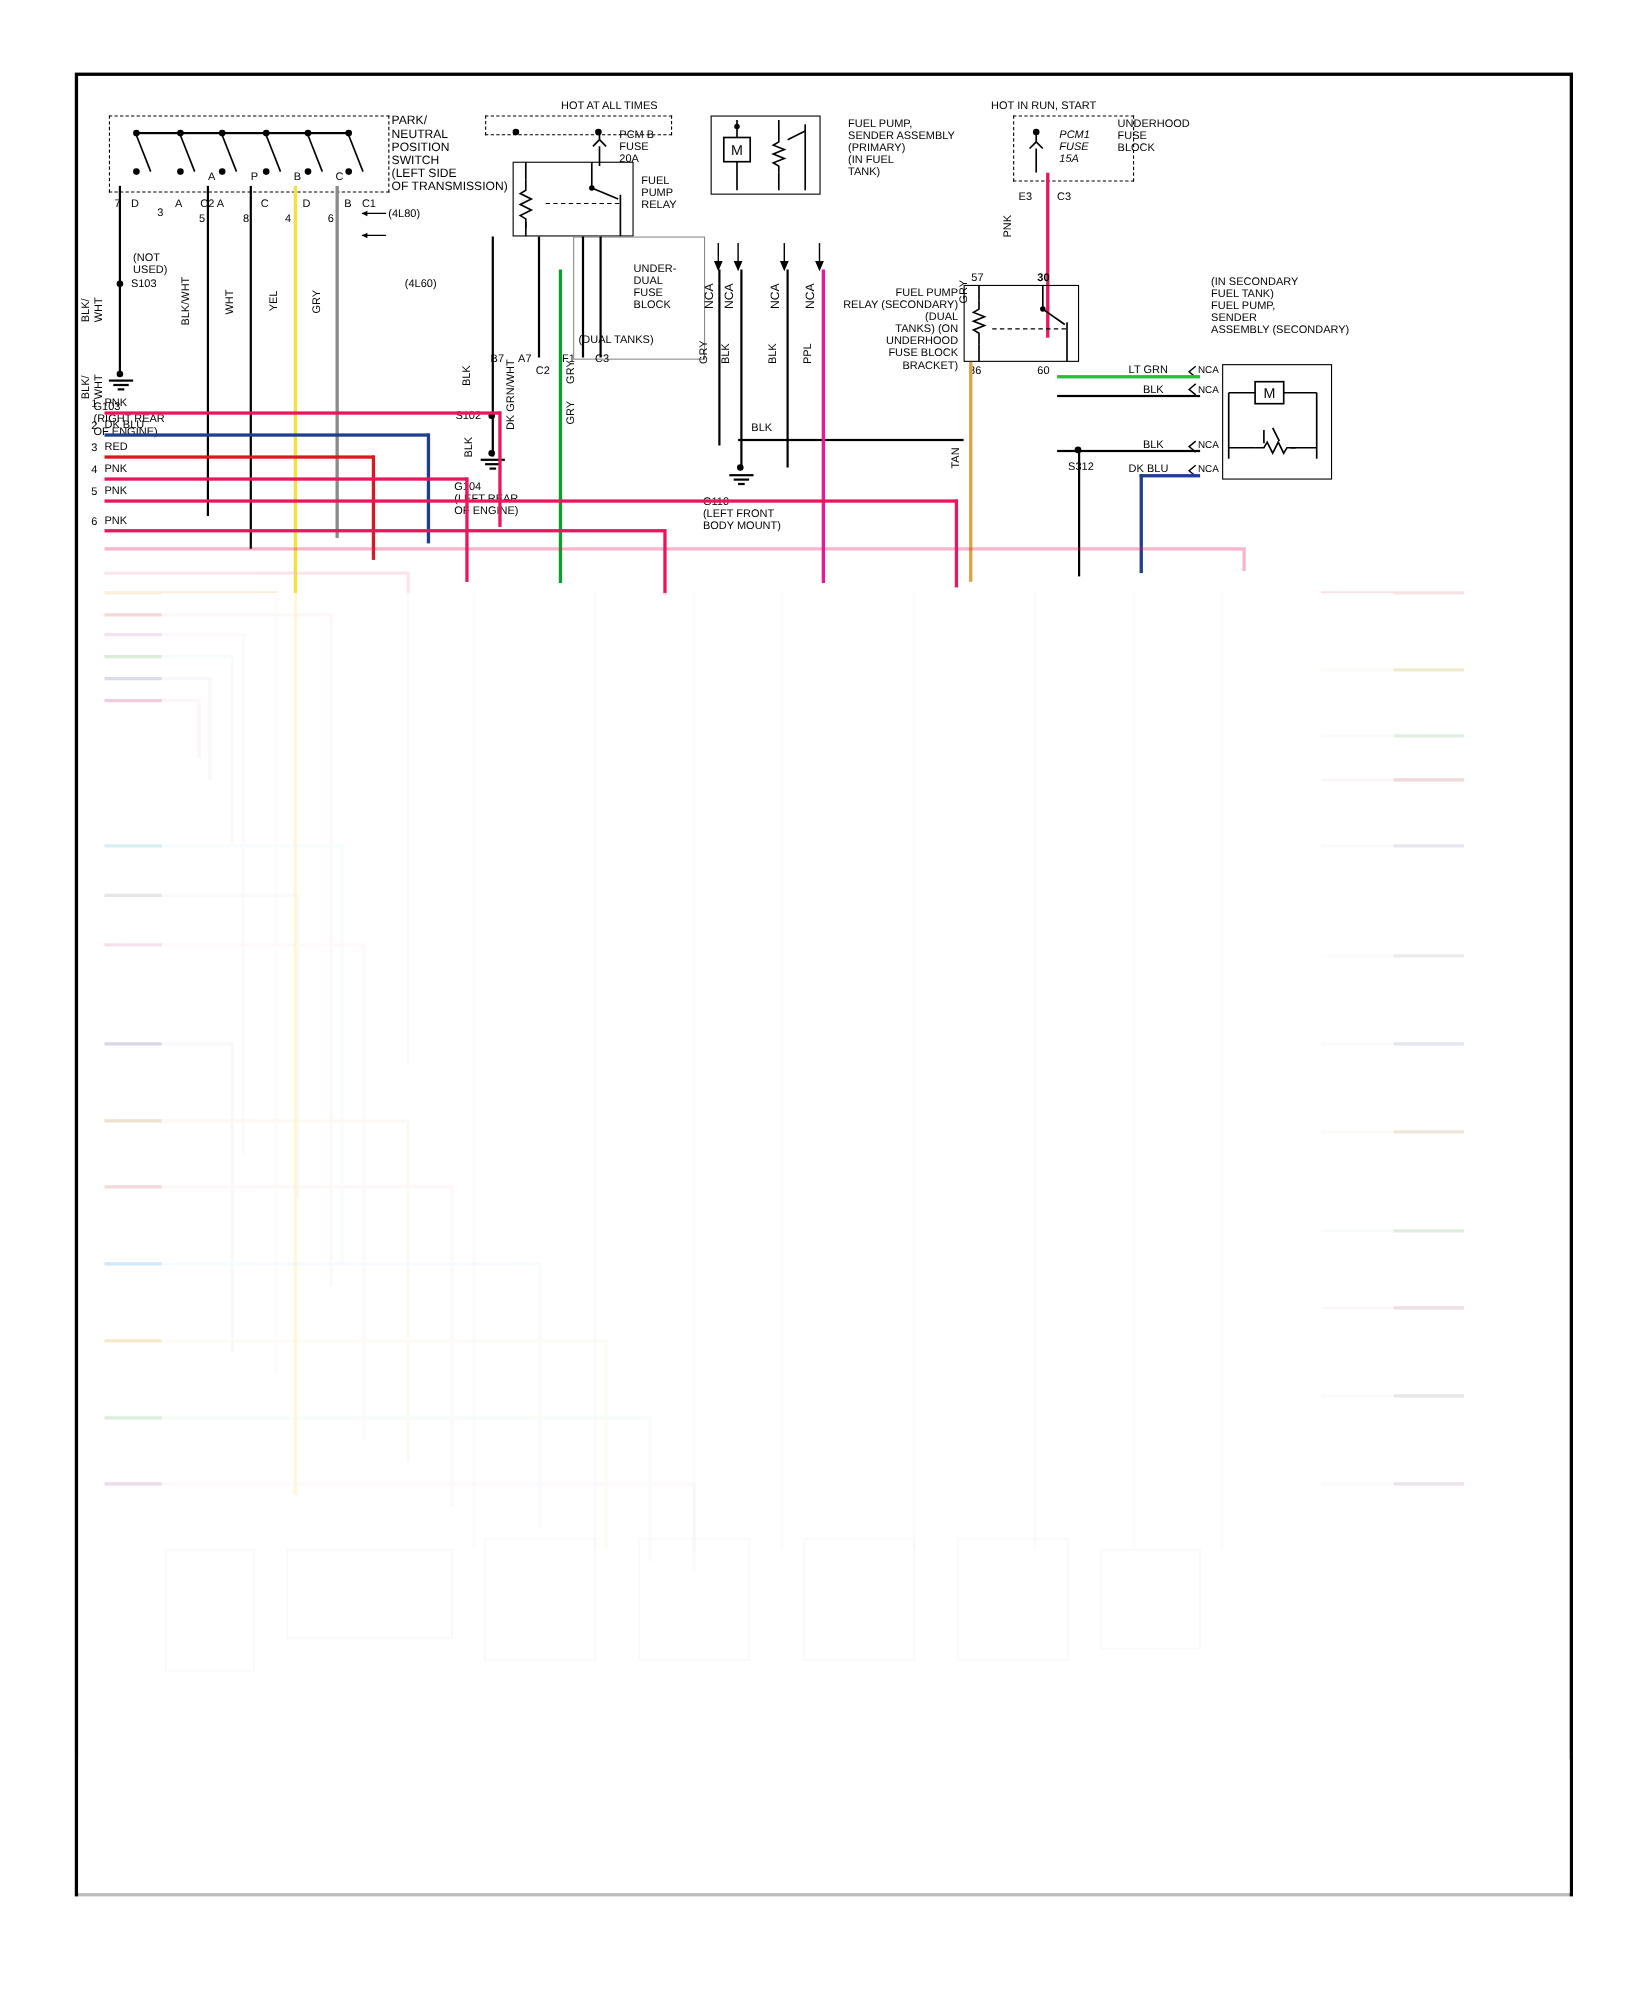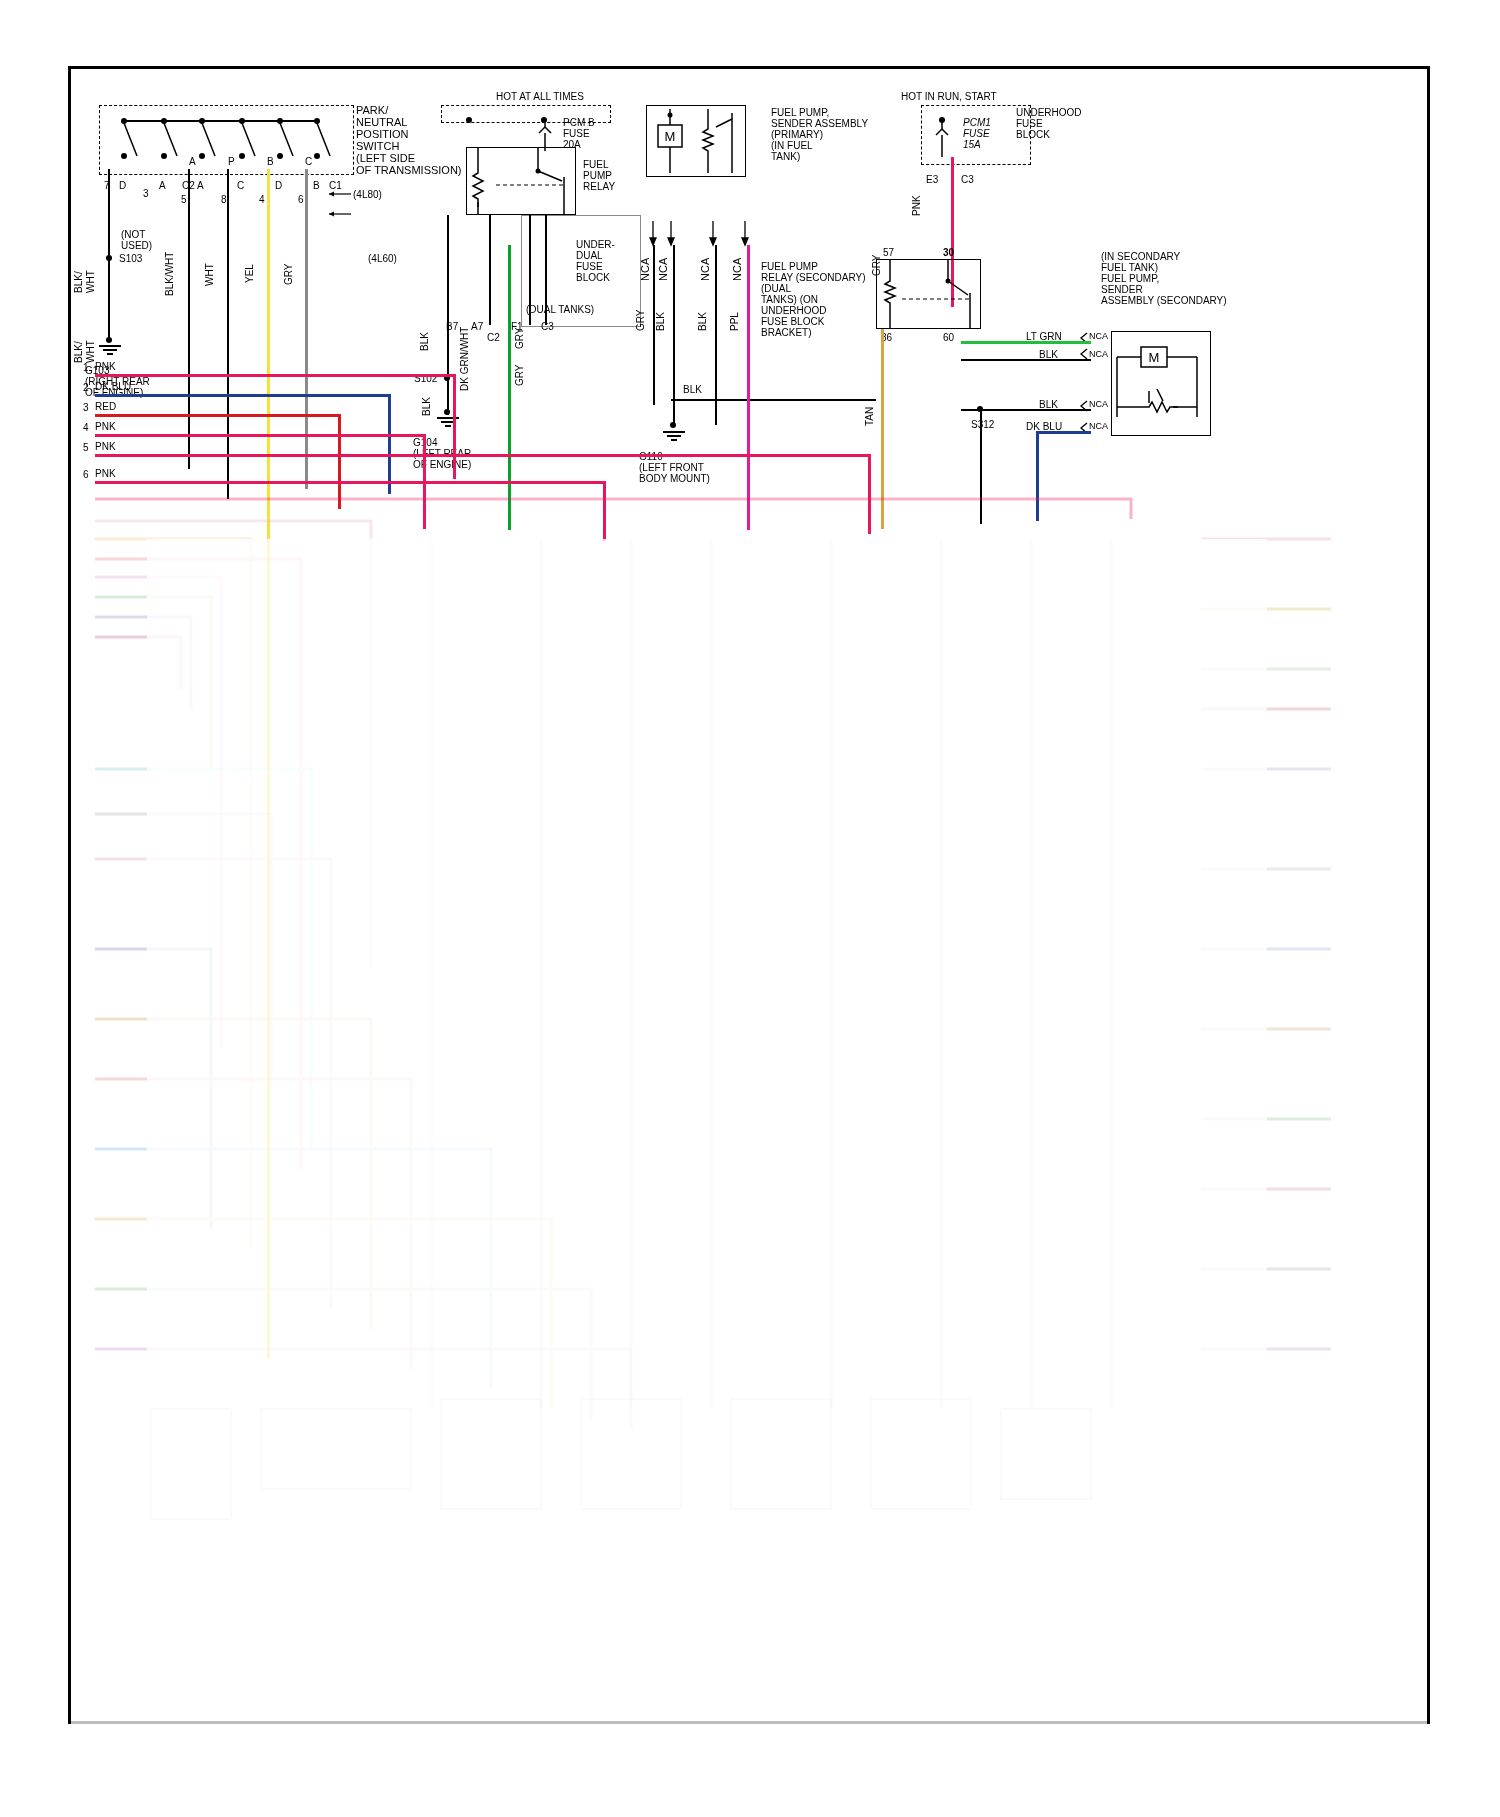--- a/index.html
+++ b/index.html
@@ -192,21 +192,21 @@
   </div>
   <div class="dot" style="left:35px; top:268px;"></div>
   <div class="txt sm" style="left:14px; top:296px;">G103
 (RIGHT REAR
 OF ENGINE)</div>
 
   <div class="ln vl" style="left:37px; top:100px; height:172px;"></div>
   <div class="ln vl" style="left:117px; top:100px; height:300px;"></div>
   <div class="ln vl" style="left:156px; top:100px; height:330px;"></div>
 
-  <div class="txt sm" style="left:425px; top:22px;">HOT AT ALL TIMES</div>
+  <div class="txt sm" style="left:439px; top:22px;">HOT AT ALL TIMES</div>
   <div class="dbox" style="left:370px; top:36px; width:170px; height:18px;"></div>
   <div class="dot" style="left:395px; top:48px;"></div>
   <div class="dot" style="left:470px; top:48px;"></div>
 
   <svg class="abs" style="left:460px; top:50px; width:30px; height:32px;" viewBox="0 0 30 32">
     <line x1="14" y1="0" x2="14" y2="8" stroke="#000" stroke-width="1.5"></line>
     <line x1="14" y1="8" x2="8" y2="14" stroke="#000" stroke-width="1.5"></line>
     <line x1="14" y1="8" x2="20" y2="14" stroke="#000" stroke-width="1.5"></line>
     <line x1="14" y1="14" x2="14" y2="32" stroke="#000" stroke-width="1.5"></line>
   </svg>
@@ -354,21 +354,21 @@
     <line x1="72" y1="22" x2="92" y2="36" stroke="#000" stroke-width="1.5"></line>
     <line x1="72" y1="0" x2="72" y2="22" stroke="#000" stroke-width="1.5"></line>
     <circle cx="72" cy="22" r="2.5" fill="#000"></circle>
     <line x1="94" y1="34" x2="94" y2="70" stroke="#000" stroke-width="1.5"></line>
   </svg>
   <div class="txt sm" style="left:812px; top:178px;">57</div>
   <div class="txt sm" style="left:872px; top:178px;font-weight:bold;">30</div>
   <div class="txt sm" style="left:810px; top:263px;">86</div>
   <div class="txt sm" style="left:872px; top:263px;">60</div>
   <div class="vert sm" style="left:812px; top:195px;">GRY</div>
-  <div class="txt sm" style="left:690px; top:192px; width:110px;">FUEL PUMP
+  <div class="txt sm" style="left:690px; top:192px; text-align:right; width:110px;">FUEL PUMP
 RELAY (SECONDARY)
 (DUAL
 TANKS) (ON
 UNDERHOOD
 FUSE BLOCK
 BRACKET)</div>
 
   <div class="box" style="left:1040px; top:262px; width:100px; height:105px;"></div>
   <svg class="abs" style="left:1040px; top:262px; width:100px; height:105px;" viewBox="0 0 100 105">
     <rect x="30" y="16" width="26" height="20" fill="none" stroke="#000" stroke-width="1.5"></rect>

